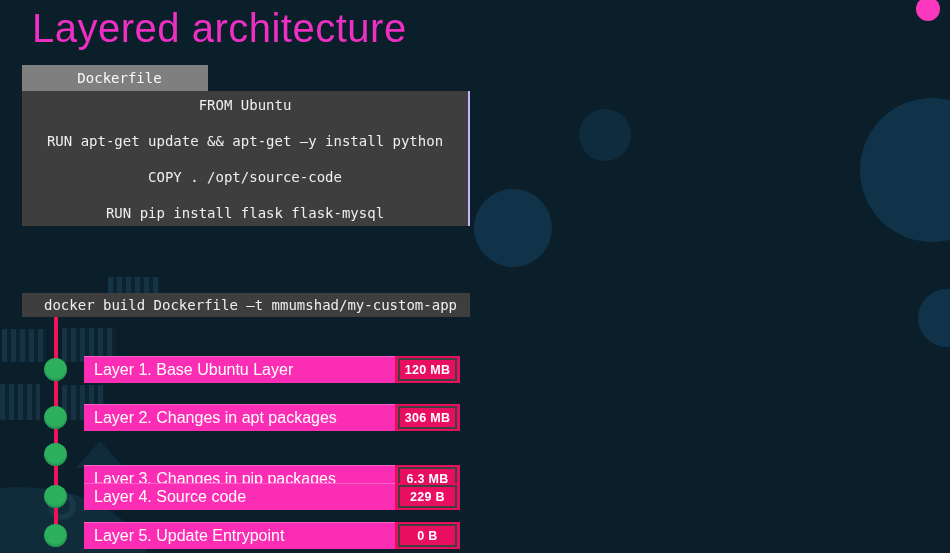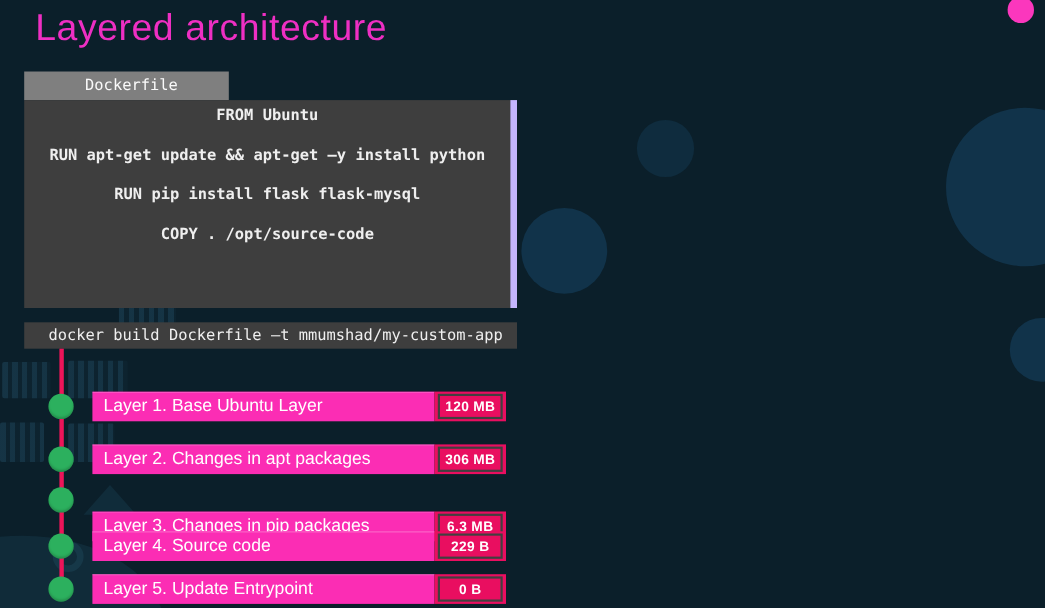--- a/index.html
+++ b/index.html
@@ -40,36 +40,35 @@
     position:absolute;left:-110px;top:487px;width:260px;height:170px;
     border-radius:50%;background:rgba(23,58,75,0.45);
   }
   .ring{
     position:absolute;left:48px;top:492px;width:28px;height:28px;border-radius:50%;
     border:6px solid rgba(35,80,100,0.35);
   }
   
   .title{
     position:absolute;left:32px;top:6px;
-    font-size:34px;font-weight:400;letter-spacing:0.5px;
+    font-size:40px;font-weight:400;letter-spacing:0.5px;
     color:var(--title-pink);
   }
   
   .mono{font-family:"DejaVu Sans Mono","Liberation Mono",monospace;text-align:center;}
   .tab{
     position:absolute;left:22px;top:65px;width:186px;height:26px;
     background:var(--gray-tab);color:#fafafa;
     font-size:14px;line-height:26px;padding-left:9px;
   }
   .codeblock{
-    position:absolute;left:22px;top:91px;width:448px;height:189px;
-    background:var(--gray-block);border-right:6px solid #c4b5fd;
+    position:absolute;left:22px;top:91px;width:448px;height:135px;
+    background:var(--gray-block);border-right:2px solid #c4b5fd;
     color:#efefef;font-size:14px;line-height:19px;
     padding:5px 9px 0 9px;
-    font-weight:bold;
   }
   .code-line{margin-bottom:17px;word-wrap:break-word;}
   .buildbar{
     position:absolute;left:22px;top:293px;width:448px;height:24px;
     background:var(--gray-block);color:#efefef;
     font-size:14px;line-height:24px;padding-left:9px;white-space:nowrap;
   }
   
   .tl-line{
     position:absolute;left:54px;top:317px;width:4px;height:219px;
@@ -116,22 +115,22 @@
   <div class="mountain"></div>
   <div class="hill"></div>
   <div class="ring"></div>
 
   <div class="title">Layered architecture</div>
 
   <div class="tab mono">Dockerfile</div>
   <div class="codeblock mono" id="codeblock">
       <div class="code-line">FROM Ubuntu</div>
       <div class="code-line">RUN apt-get update &amp;&amp; apt-get –y install python</div>
+      <div class="code-line">COPY . /opt/source-code</div>
       <div class="code-line">RUN pip install flask flask-mysql</div>
-      <div class="code-line">COPY . /opt/source-code</div>
     </div>
 
   <div class="buildbar mono">docker build Dockerfile –t mmumshad/my-custom-app</div>
 
   <div class="tl-line"></div>
   <div id="dots">
       <div class="tl-dot" style="top: 358px;"></div>
       <div class="tl-dot" style="top: 406px;"></div>
       <div class="tl-dot" style="top: 443px;"></div>
       <div class="tl-dot" style="top: 485px;"></div>

